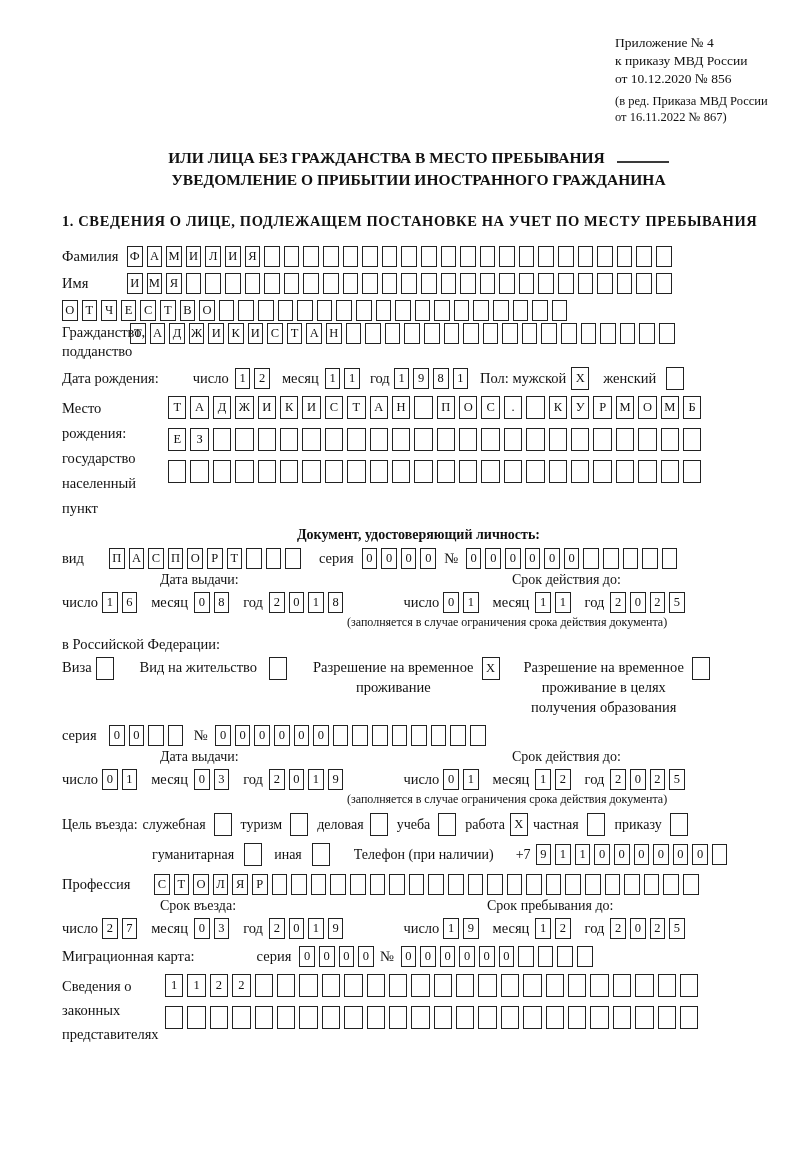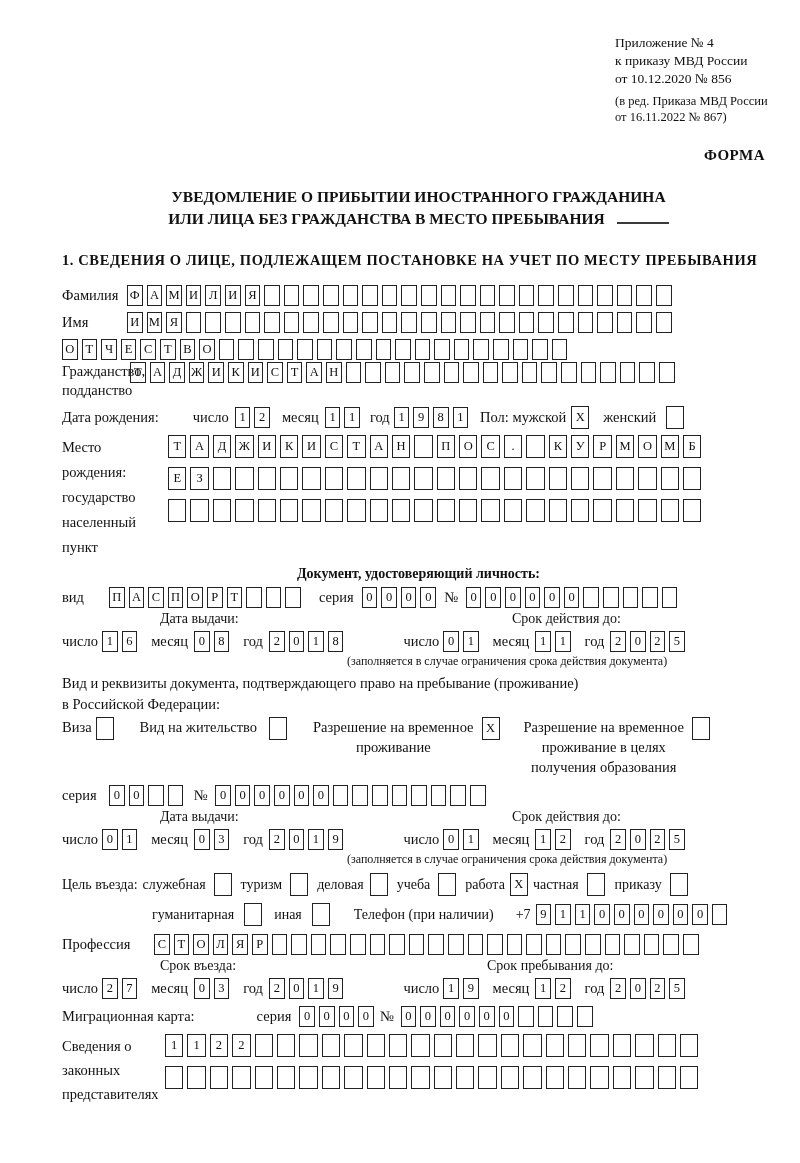--- a/index.html
+++ b/index.html
@@ -48,25 +48,24 @@
 <div class="page">
 
   <div class="appendix">
     <div>Приложение № 4</div>
     <div>к приказу МВД России</div>
     <div>от 10.12.2020 № 856</div>
     <div class="sm gap">(в ред. Приказа МВД России</div>
     <div class="sm">от 16.11.2022 № 867)</div>
   </div>
 
-  <div class="forma">ФОРМА</div>
 
   <div class="title">
+    <div><span>ИЛИ ЛИЦА БЕЗ ГРАЖДАНСТВА В МЕСТО ПРЕБЫВАНИЯ</span><span class="blank-line"></span></div>
     <div>УВЕДОМЛЕНИЕ О ПРИБЫТИИ ИНОСТРАННОГО ГРАЖДАНИНА</div>
-    <div><span>ИЛИ ЛИЦА БЕЗ ГРАЖДАНСТВА В МЕСТО ПРЕБЫВАНИЯ</span><span class="blank-line"></span></div>
   </div>
 
   <div class="sec-title">1. СВЕДЕНИЯ О ЛИЦЕ, ПОДЛЕЖАЩЕМ ПОСТАНОВКЕ НА УЧЕТ ПО МЕСТУ ПРЕБЫВАНИЯ</div>
 
   <div class="form">
 
     <div class="row" style="margin-bottom:6px;">
       <span class="lbl" style="width:65px;">Фамилия</span>
       <span class="cells">
           <span class="cell">Ф</span>
@@ -398,21 +397,20 @@
             <span class="cell">2</span>
             <span class="cell">0</span>
             <span class="cell">2</span>
             <span class="cell">5</span>
           </span>
       </span>
     </div>
     <div class="small-note note-r">(заполняется в случае ограничения срока действия документа)</div>
 
     <div class="mt6">
-      <div>Вид и реквизиты документа, подтверждающего право на пребывание (проживание)</div>
       <div class="mt4">в Российской Федерации:</div>
     </div>
 
     <div class="cbgroup">
       <span class="cbitem">
         <span class="txt">Виза</span>
         <span class="cells cb" style="margin-left:4px;">
             <span class="cell"></span>
           </span>
       </span>

